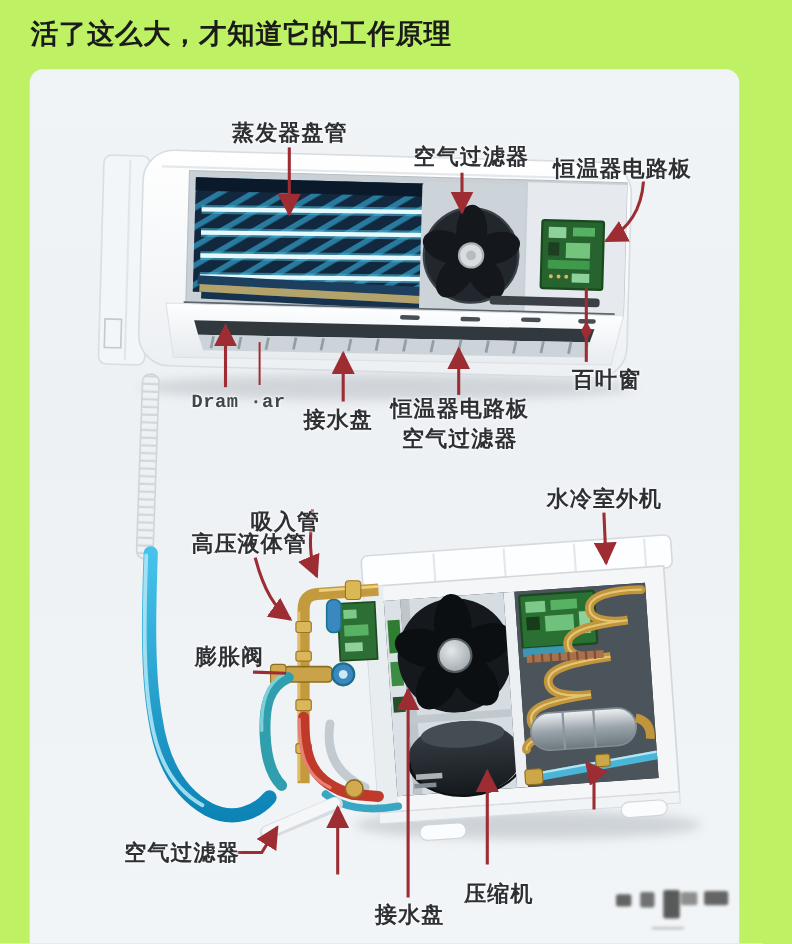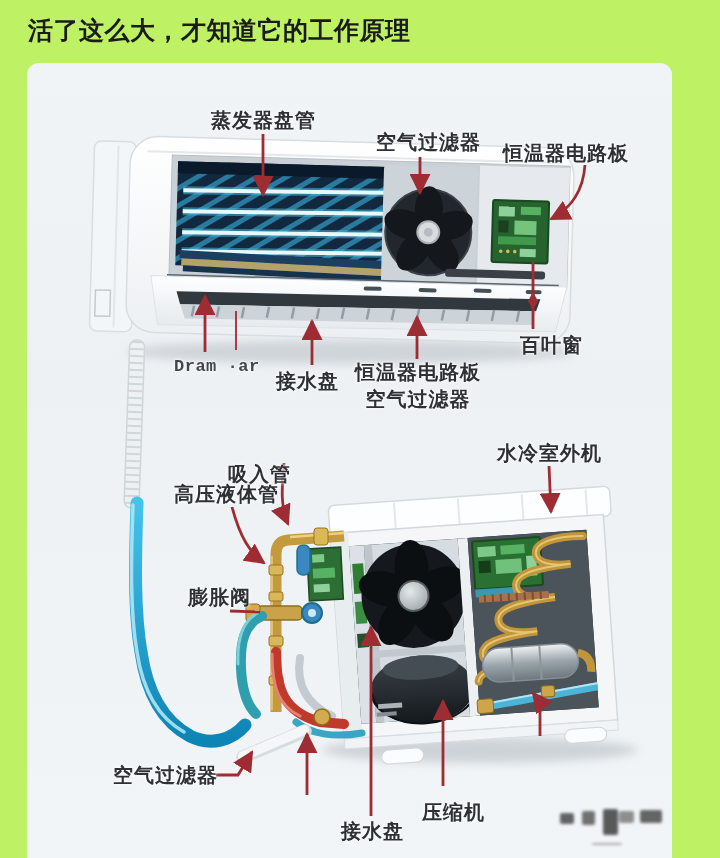--- a/index.html
+++ b/index.html
@@ -330,21 +330,21 @@
   <div class="lbl" style="left:520px;top:332px;">百叶窗</div>
   <div class="lbl small" style="left:174px;top:357px;">Dram ·ar</div>
   <div class="lbl" style="left:276px;top:368px;">接水盘</div>
   <div class="combo">
     <div class="lbl">恒温器电路板</div>
     <div class="lbl">空气过滤器</div>
   </div>
   <div class="lbl" style="left:228px;top:436px;margin-top:25px;">吸入管</div>
   <div class="lbl" style="left:174px;top:481px;">高压液体管</div>
   <div class="lbl" style="left:497px;top:440px;">水冷室外机</div>
-  <div class="lbl" style="left:177px;top:584px;margin-left:11px;">膨胀阀</div>
+  <div class="lbl" style="left:177px;top:584px;">膨胀阀</div>
   <div class="lbl" style="left:113px;top:762px;">空气过滤器</div>
   <div class="lbl" style="left:341px;top:818px;">接水盘</div>
   <div class="lbl" style="left:422px;top:799px;">压缩机</div>
 
   <div class="watermark">
     <span class="wm1"></span>
       <span class="wm2"></span>
       <span class="wm3"></span>
     <span class="wm4"></span>
       <span class="wm5"></span>

